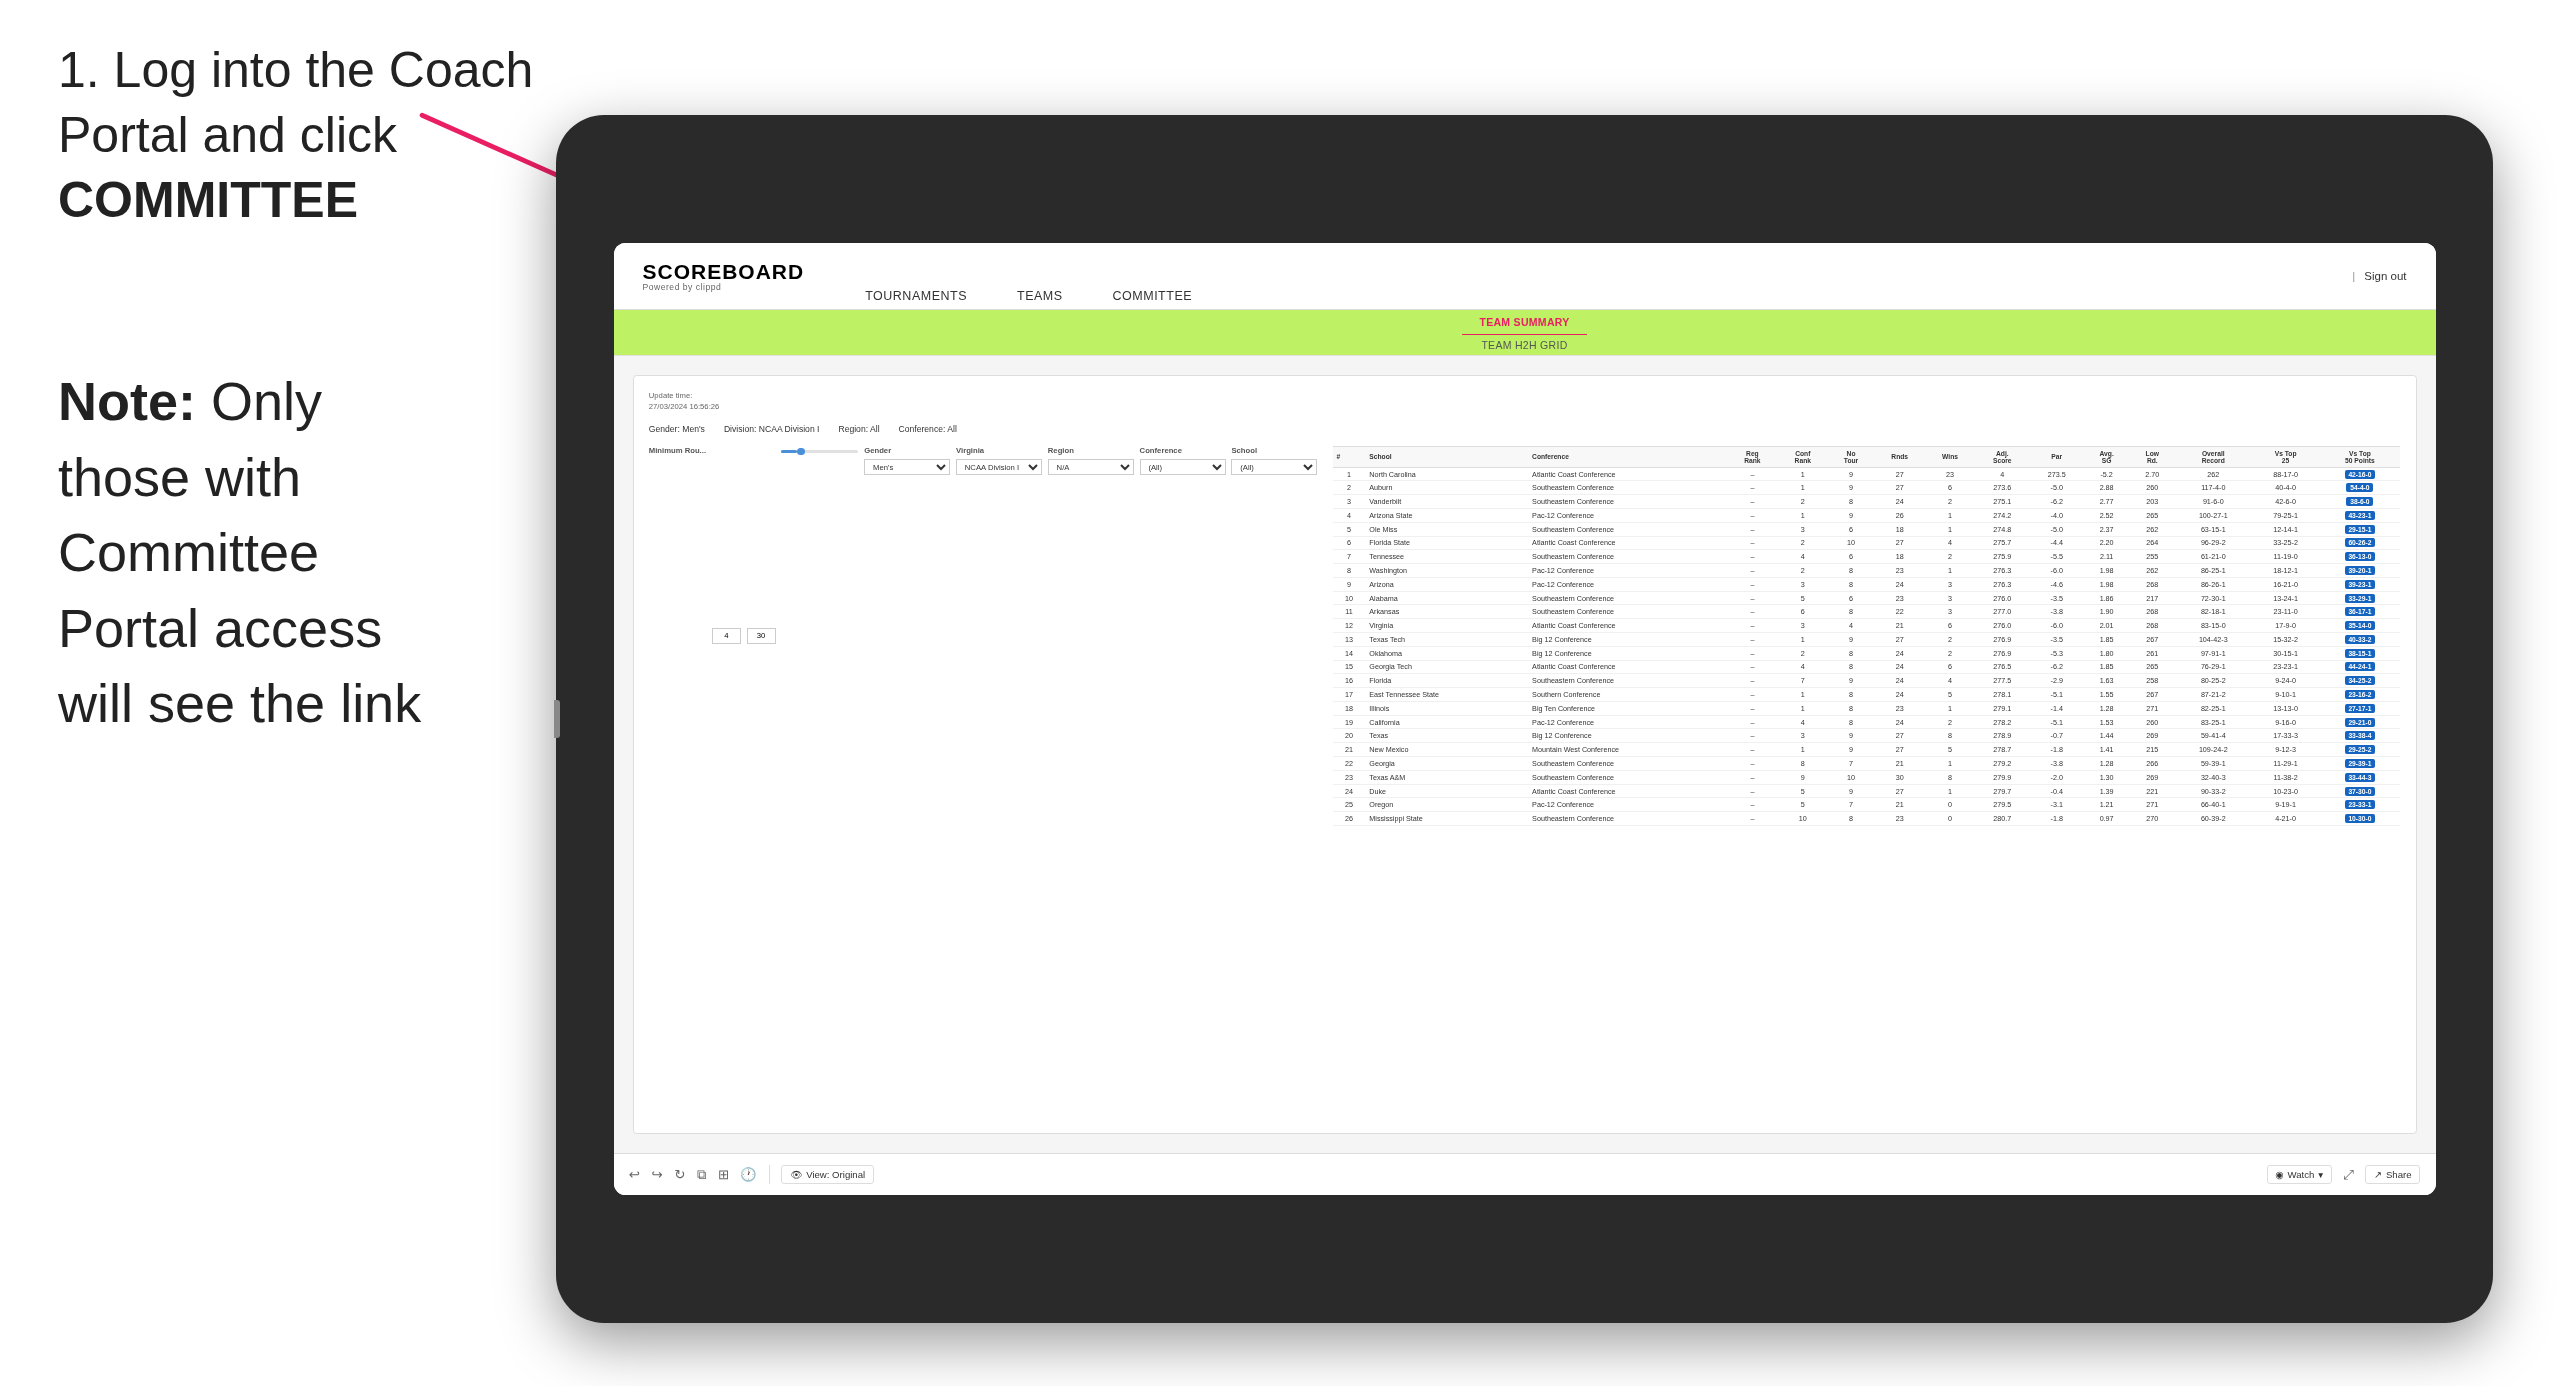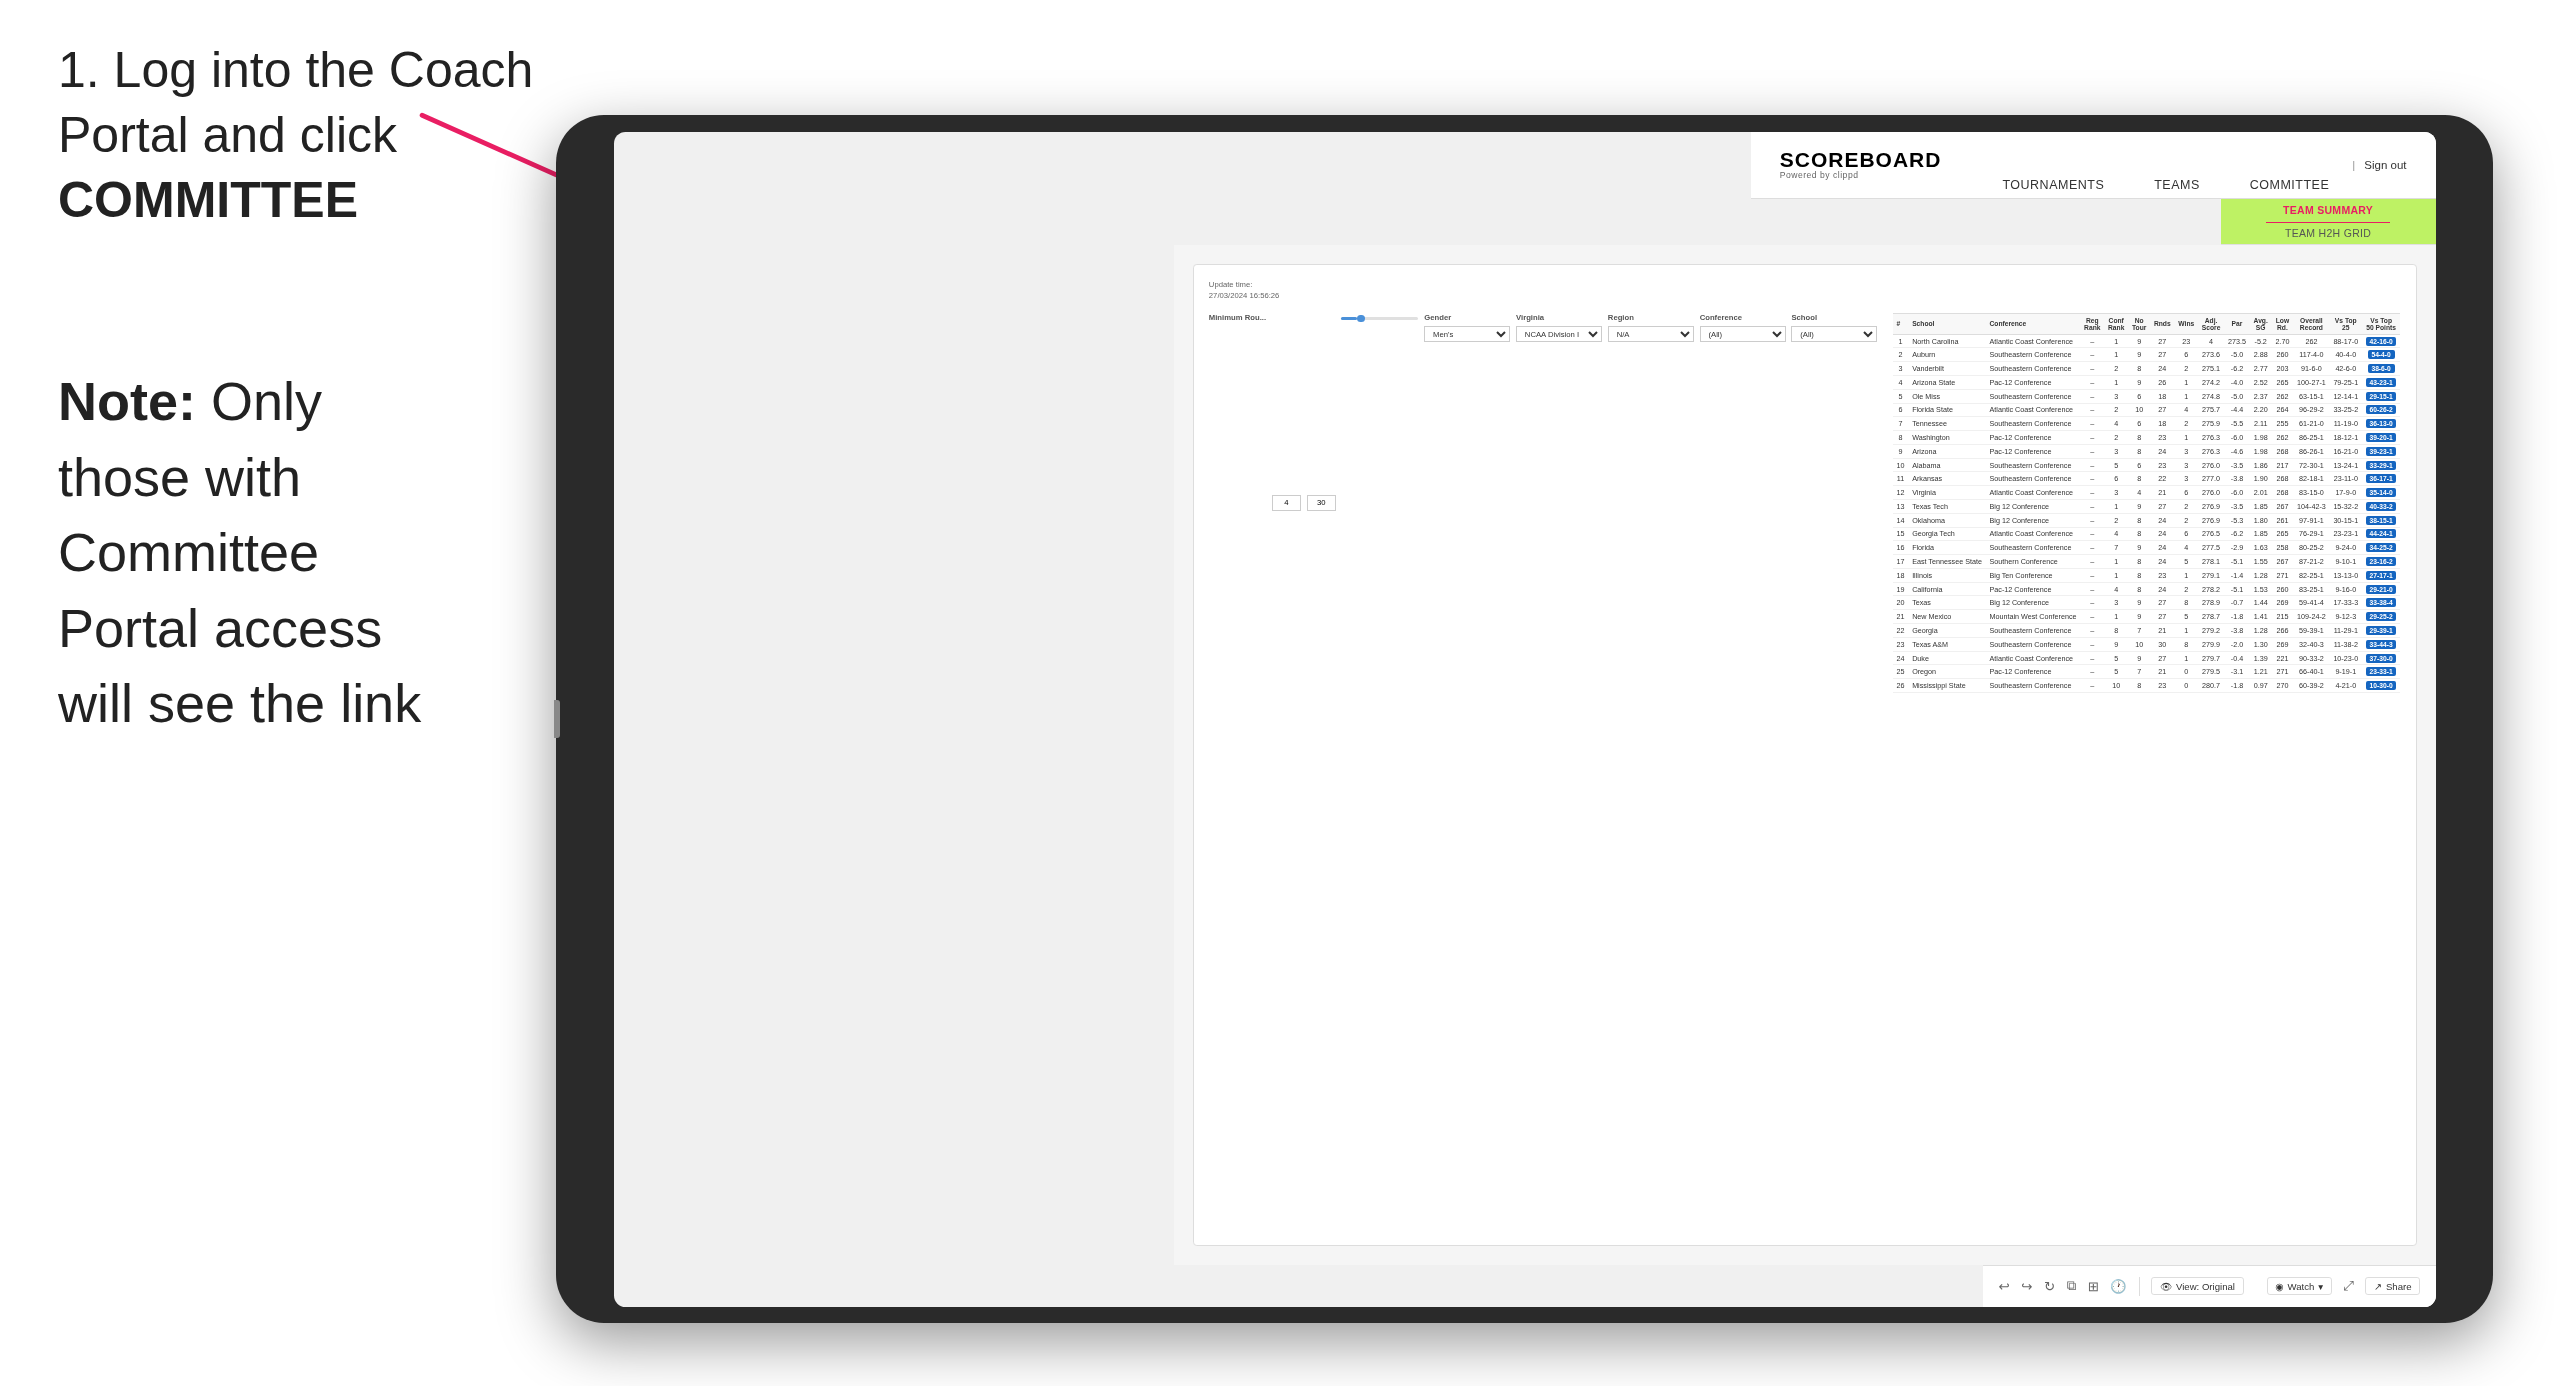--- a/index.html
+++ b/index.html
@@ -55,27 +55,26 @@
       background: #2a2a2a;
       border-radius: 48px;
       box-shadow: 0 19px 58px rgba(0,0,0,0.4);
       display: flex;
       align-items: center;
       justify-content: center;
     }
 
     .tablet-screen {
       width: 1822px;
-      height: 1175px;
+      height: 952px;
       background: #f0f0f0;
       border-radius: 11.5px;
       overflow: hidden;
       display: flex;
       flex-direction: column;
-      align-items: flex-end;
     }
 
     
     .top-nav {
       background: #ffffff;
       border-bottom: 1px solid #ddd;
       height: 67px;
       display: flex;
       align-items: center;
       padding: 0 29px;
@@ -388,20 +387,38 @@
       <div class="content-panel">
 
         <div class="panel-header">
           <div class="update-time">
             <div>Update time:</div>
             <div>27/03/2024 16:56:26</div>
           </div>
           <div style="width:115px;"></div>
         </div>
 
+        <div class="filter-row">
+          <div>
+            <span>Gender:</span>
+            <span>Men's</span>
+          </div>
+          <div>
+            <span>Division:</span>
+            <span>NCAA Division I</span>
+          </div>
+          <div>
+            <span>Region:</span>
+            <span>All</span>
+          </div>
+          <div>
+            <span>Conference:</span>
+            <span>All</span>
+          </div>
+        </div>
 
         <div style="display:flex;gap:15.3px;margin-bottom:9.6px;">
 
           <div style="display:flex;flex-direction:row;gap:5.8px;min-width:115px;">
             <div style="font-size:7.7px;color:#555;font-weight:bold;">Minimum Rou...</div>
             <div style="display:flex;gap:5.8px;align-items:center;">
               <input class="number-input" type="text" value="4" style="">
               <input class="number-input" type="text" value="30" style="">
             </div>
             <div style="margin-top:3.8px;">

